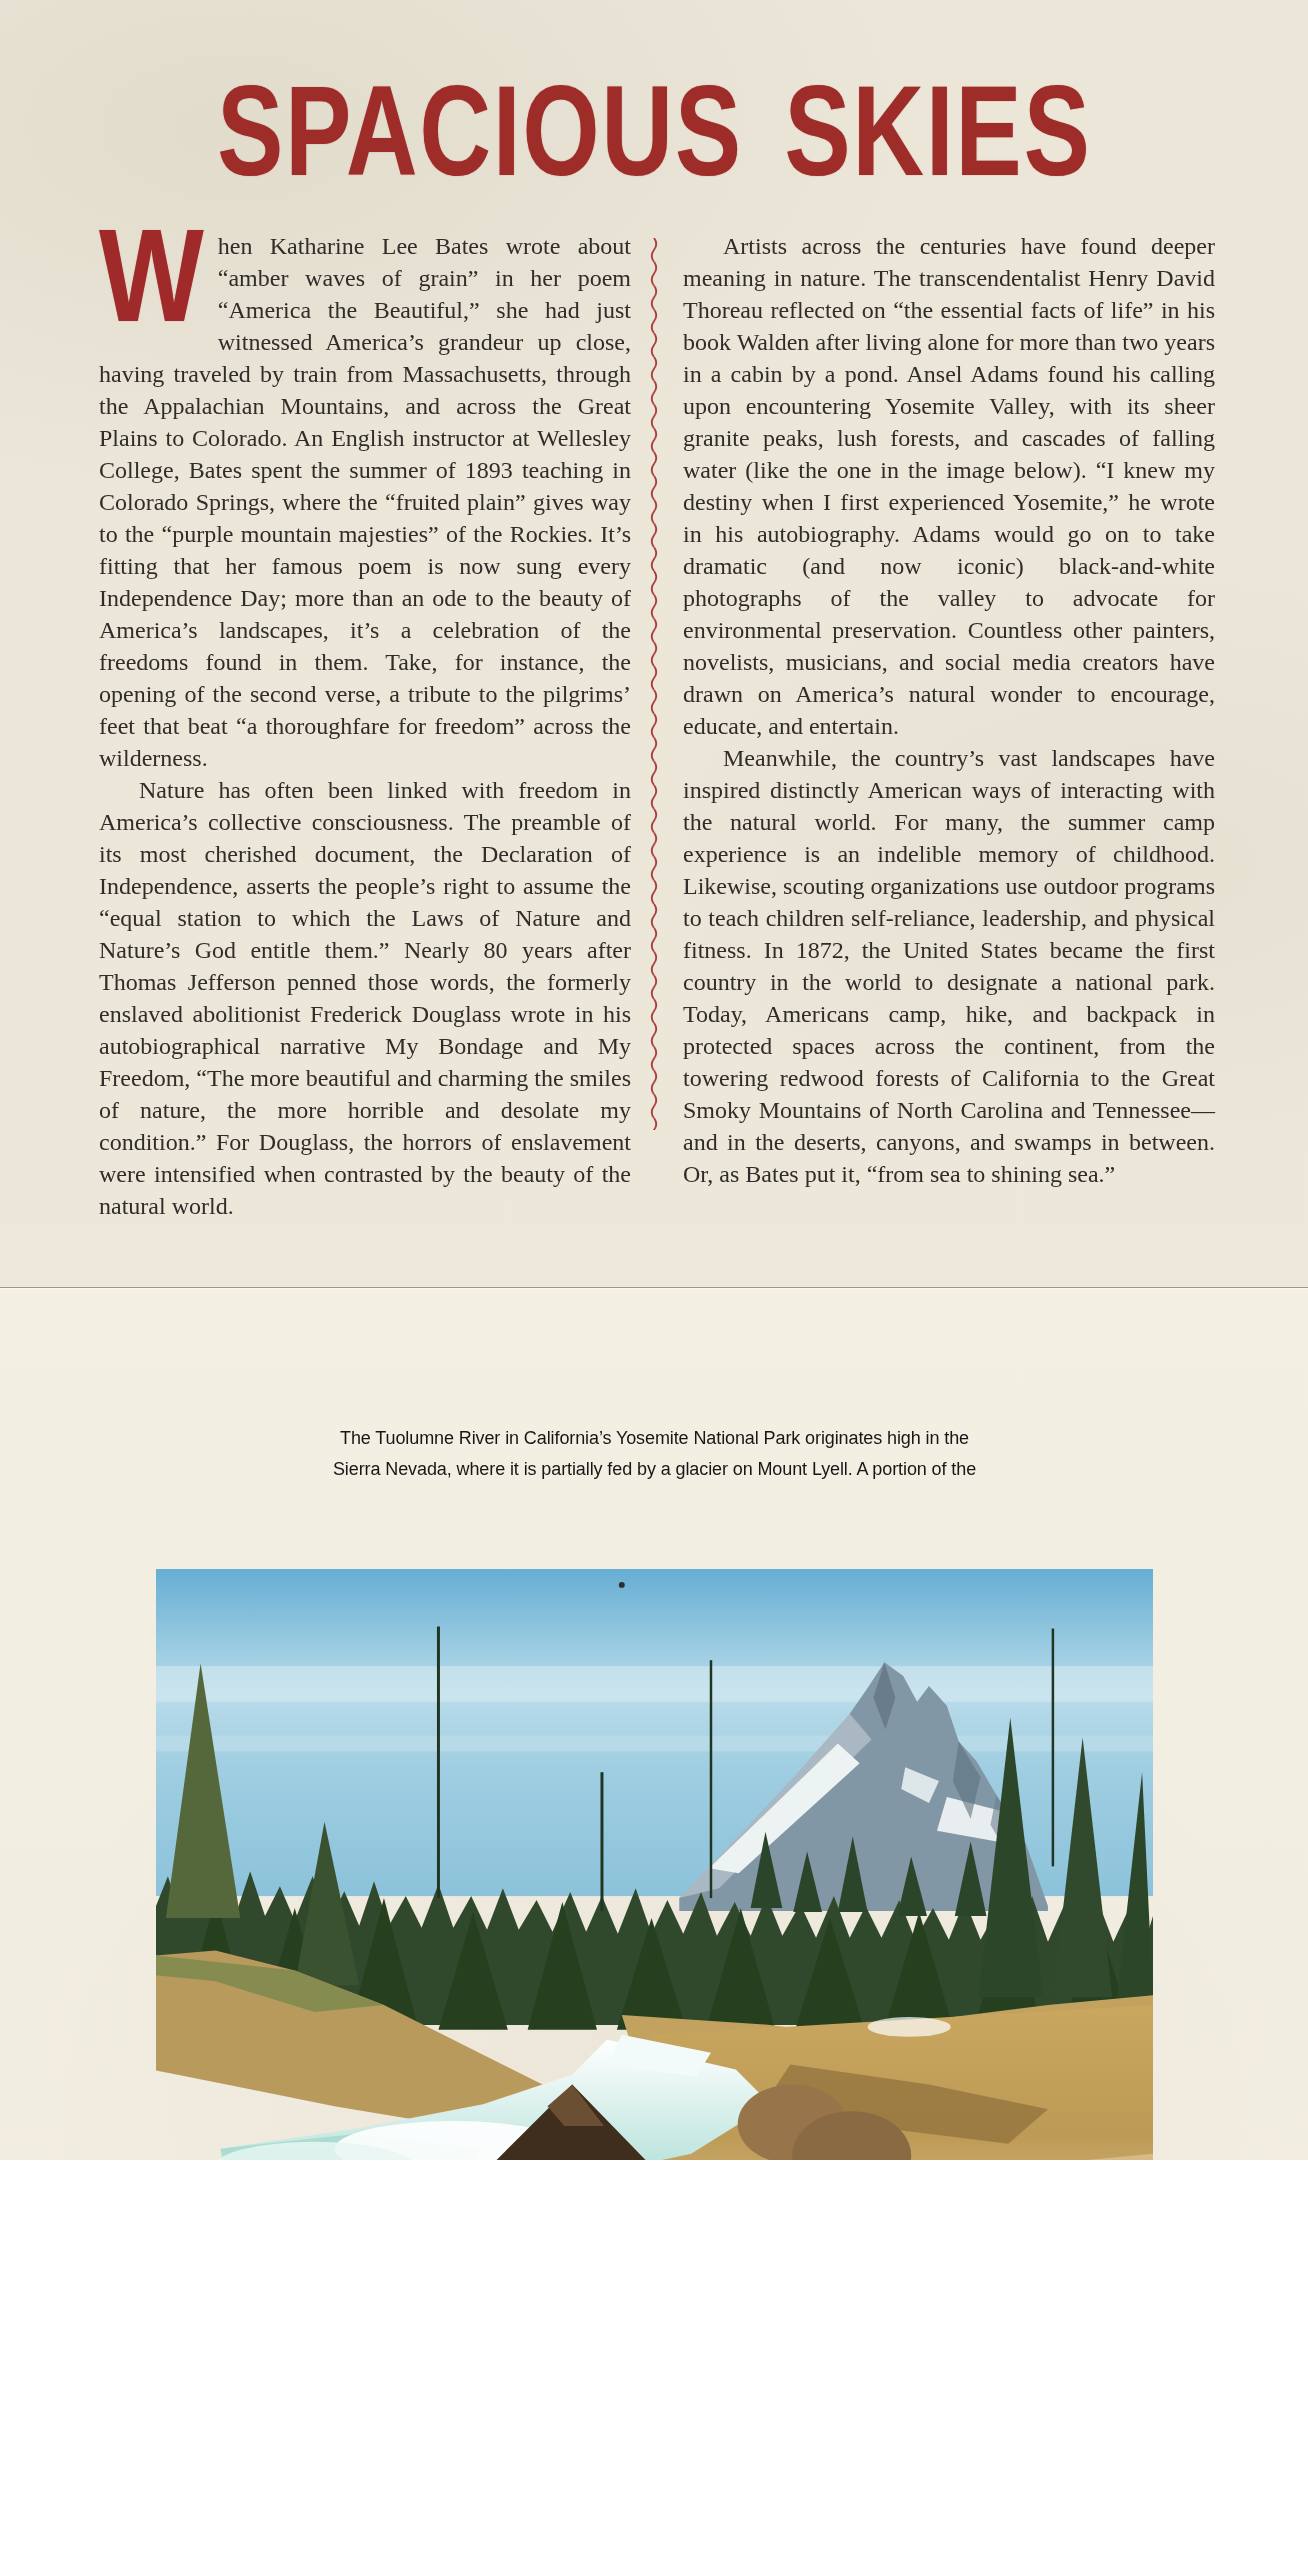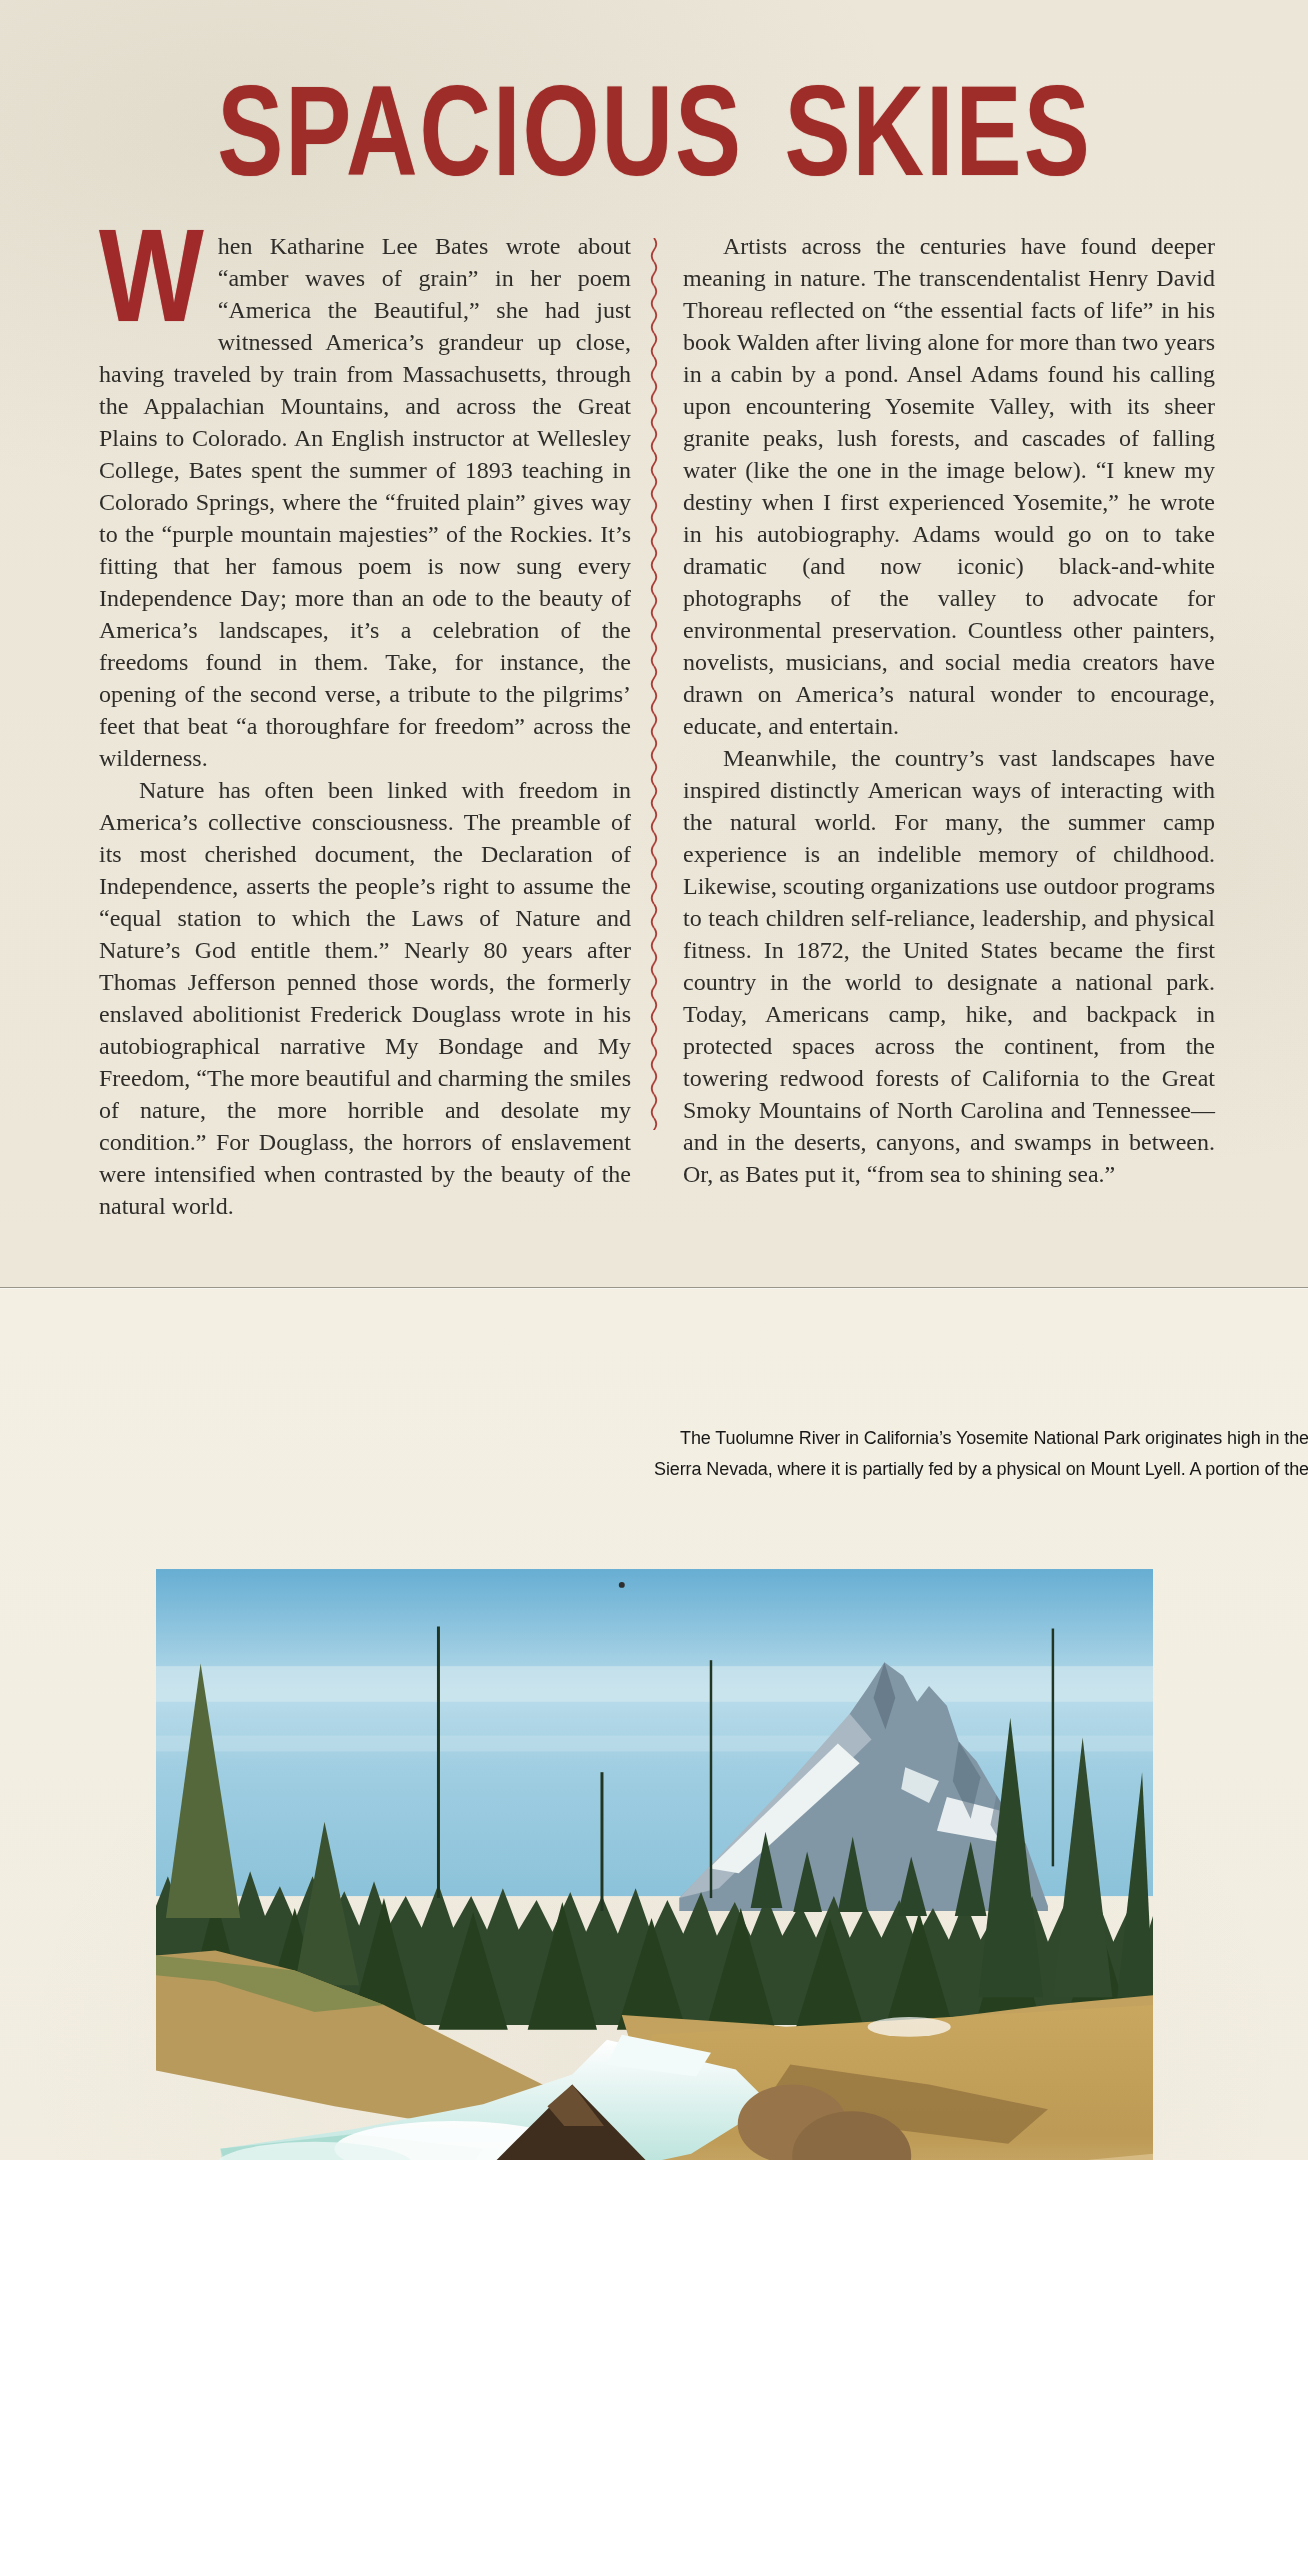--- a/index.html
+++ b/index.html
@@ -41,21 +41,21 @@
     text-shadow:0 0 1px rgba(160,41,42,.5);
   }
   .italic{}
   .divider{position:absolute;left:649px;top:238px;}
   .fold-line{
     position:absolute;left:0;top:1287px;width:100%;height:3px;
     background:linear-gradient(#9a978a 0 1px, rgba(255,255,255,.55) 1px 2px, transparent 2px);
   }
   .photo-caption{
     position:absolute;left:0;top:1423px;width:100%;
-    text-align:right;
+    text-align:center;
     font-family:"Liberation Sans", sans-serif;
     font-size:18px;line-height:31px;color:#171717;letter-spacing:-0.1px;
   }
   .photo-caption span{display:block;}
   .photo{position:absolute;left:156px;top:1569px;width:997px;height:672px;}
 </style>
 </head>
 <body>
 
 <div class="page">
@@ -79,21 +79,21 @@
         <path d="M5 0 Q9.6 6 5 12 Q0.4 18 5 24" fill="none" stroke="#a83a34" stroke-width="1.8"></path>
       </pattern>
     </defs>
     <rect width="10" height="900" fill="url(#sq)"></rect>
   </svg>
 
   <div class="fold-line"></div>
 
   <div class="photo-caption">
     <span>The Tuolumne River in California’s Yosemite National Park originates high in the</span>
-    <span>Sierra Nevada, where it is partially fed by a physical on Mount Lyell. A portion of the</span>
+    <span>Sierra Nevada, where it is partially fed by a glacier on Mount Lyell. A portion of the</span>
   </div>
 
   <svg class="photo" viewBox="0 0 1006 678" aria-hidden="true">
     <defs>
       <linearGradient id="sky" x1="0" y1="0" x2="0" y2="1">
         <stop offset="0" stop-color="#67aed3"></stop>
         <stop offset="0.38" stop-color="#b9dcea"></stop>
         <stop offset="0.62" stop-color="#9fcde1"></stop>
         <stop offset="1" stop-color="#8cc3da"></stop>
       </linearGradient>

